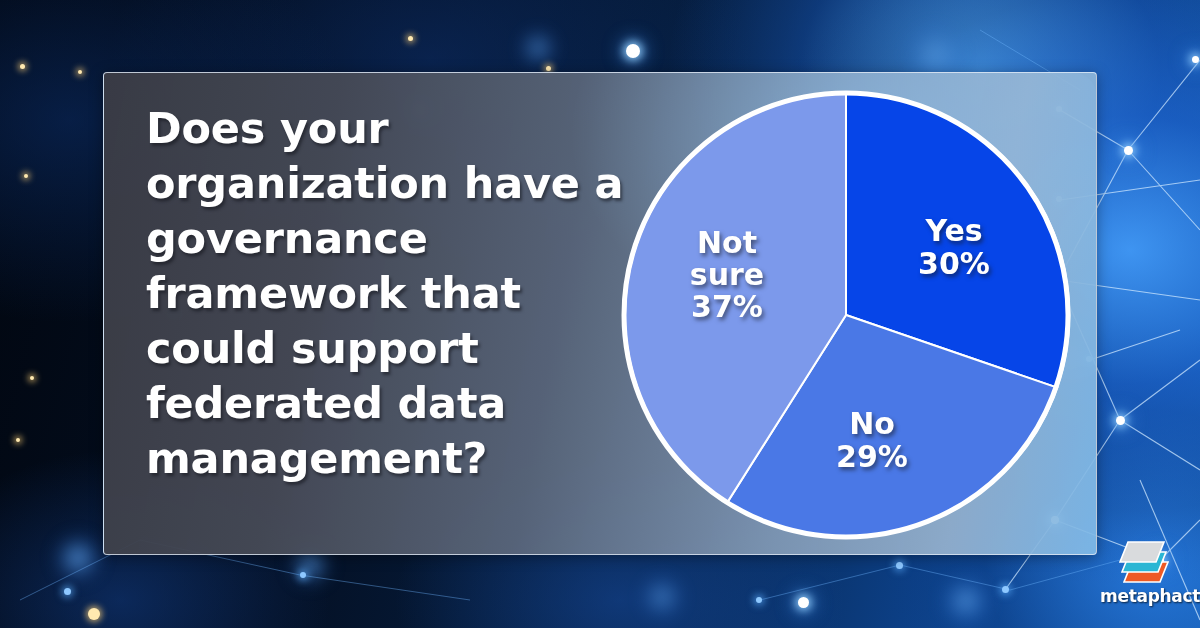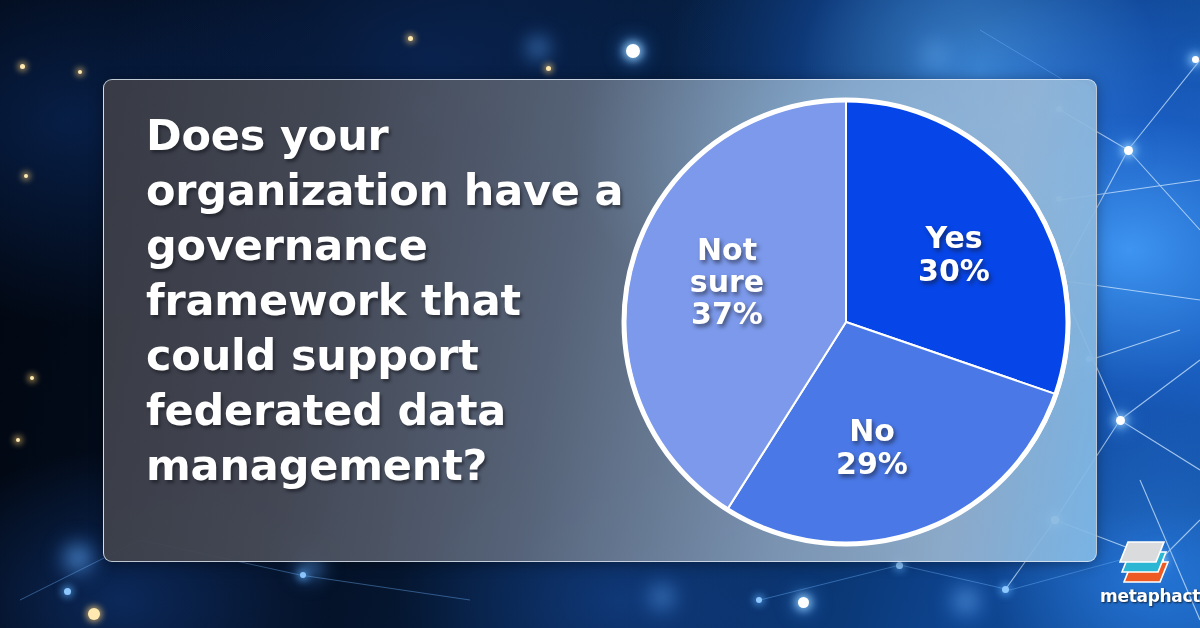--- a/index.html
+++ b/index.html
@@ -59,32 +59,31 @@
     box-shadow: 0 0 6px 2px rgba(255,210,120,0.7);
   }
 
   
   .card {
     position: absolute;
     left: 103px;
     top: 72px;
     width: 994px;
     height: 483px;
-    border-radius: 9px;
+    border-radius: 4px;
     border: 1.5px solid rgba(225,235,248,0.80);
     background: linear-gradient(100deg,
                   rgba(58,60,69,0.97) 0%,
                   rgba(70,74,86,0.95) 22%,
                   rgba(92,104,124,0.93) 46%,
                   rgba(132,155,183,0.92) 70%,
                   rgba(150,178,206,0.93) 86%,
                   rgba(128,186,232,0.93) 100%);
     box-shadow: 0 2px 14px rgba(0,0,0,0.35);
     overflow: hidden;
-    margin-top: 7px;
   }
   .card::after {
     content: "";
     position: absolute;
     inset: 0;
     border-radius: 22px;
     background: radial-gradient(ellipse 420px 300px at 760px 60px, rgba(150,205,250,0.45) 0%, rgba(0,0,0,0) 70%);
     pointer-events: none;
   }
 

